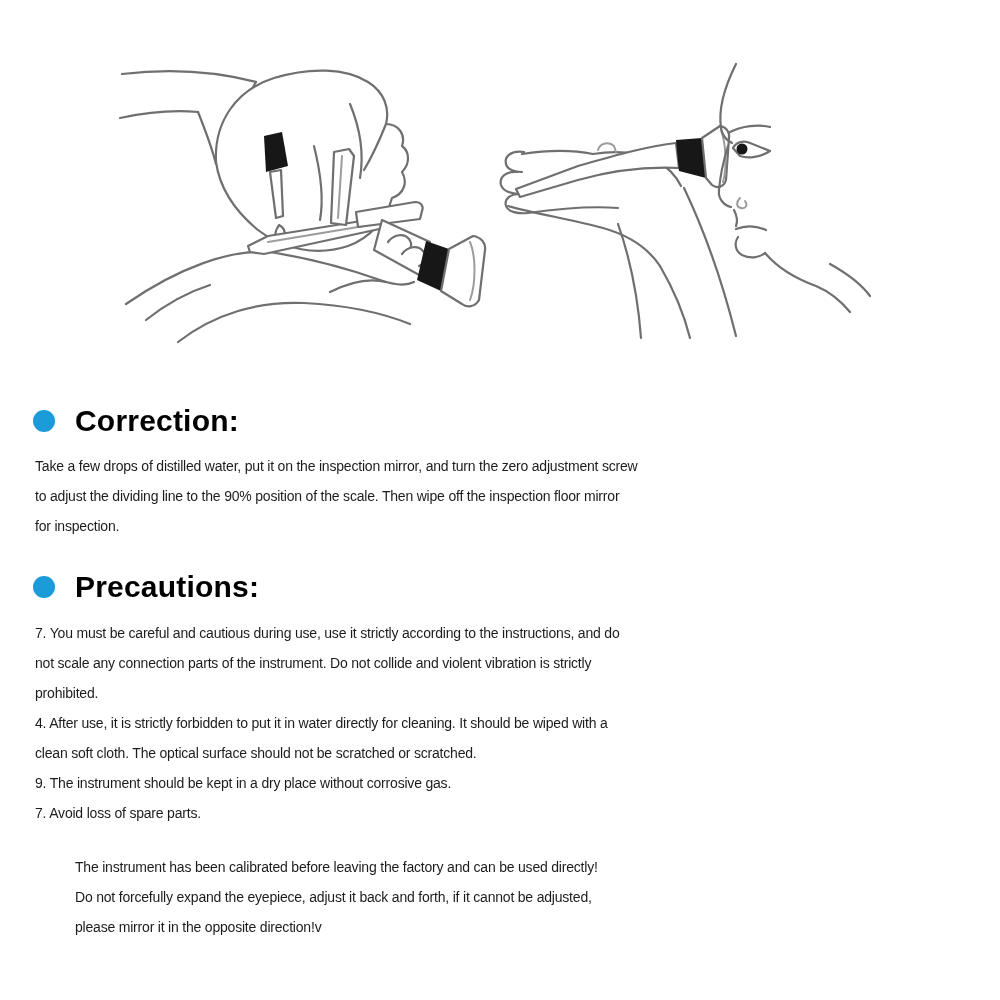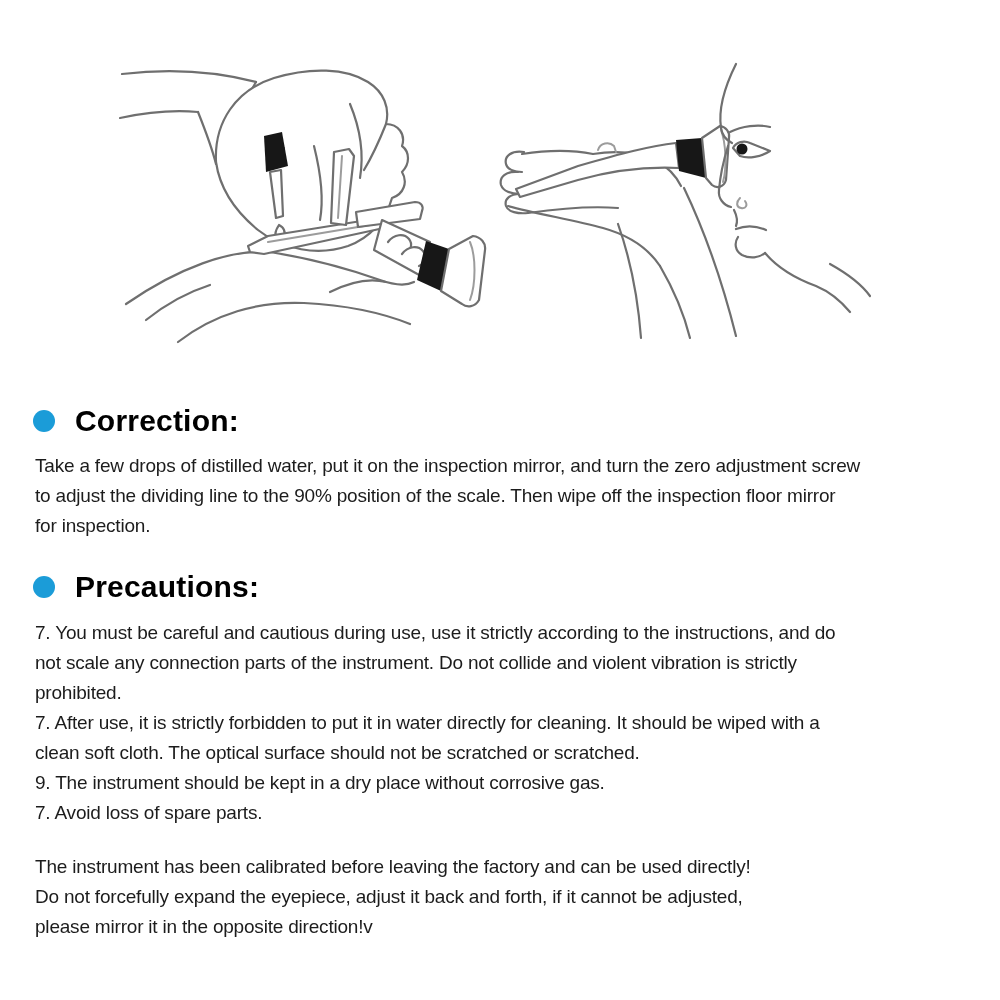--- a/index.html
+++ b/index.html
@@ -27,27 +27,27 @@
   }
   .section-title {
     font-size: 30px; font-weight: 700; color: #000;
     letter-spacing: 0.2px; line-height: 1;
   }
   .head-correction  { top: 406px; }
   .head-precautions { top: 572px; }
 
   .body-text {
     position: absolute; left: 35px;
-    font-size: 19px; line-height: 30px;
+    font-size: 14px; line-height: 30px;
     letter-spacing: -0.2px; color: #1c1c1c;
   }
   .body-text .line { white-space: nowrap; }
   .correction-body  { top: 451px; }
   .precautions-body { top: 618px; }
-  .footer-body     { top: 852px; }
+  .footer-body     { top: 852px; margin-left: 40px; }
 
   svg .ln { stroke: #6f6f6f; stroke-width: 2.2; fill: none;
             stroke-linecap: round; stroke-linejoin: round; }
   svg .ln-light { stroke: #9c9c9c; stroke-width: 2; fill: none;
             stroke-linecap: round; stroke-linejoin: round; }
   svg .wh { fill: #ffffff; }
   svg .bk { fill: #171717; stroke: none; }
 </style>
 </head>
 <body>
@@ -140,21 +140,21 @@
   </div>
 
   <div class="section-head head-precautions">
     <span class="bullet"></span>
     <span class="section-title">Precautions:</span>
   </div>
   <div class="body-text precautions-body">
     <div class="line">7. You must be careful and cautious during use, use it strictly according to the instructions, and do</div>
     <div class="line">not scale any connection parts of the instrument. Do not collide and violent vibration is strictly</div>
     <div class="line">prohibited.</div>
-    <div class="line">7. After use, it is strictly forbidden to put it in water directly for cleaning. It should be wiped with a</div>
+    <div class="line">4. After use, it is strictly forbidden to put it in water directly for cleaning. It should be wiped with a</div>
     <div class="line">clean soft cloth. The optical surface should not be scratched or scratched.</div>
     <div class="line">9. The instrument should be kept in a dry place without corrosive gas.</div>
     <div class="line">7. Avoid loss of spare parts.</div>
   </div>
 
   <div class="body-text footer-body">
     <div class="line">The instrument has been calibrated before leaving the factory and can be used directly!</div>
     <div class="line">Do not forcefully expand the eyepiece, adjust it back and forth, if it cannot be adjusted,</div>
     <div class="line">please mirror it in the opposite direction!v</div>
   </div>

